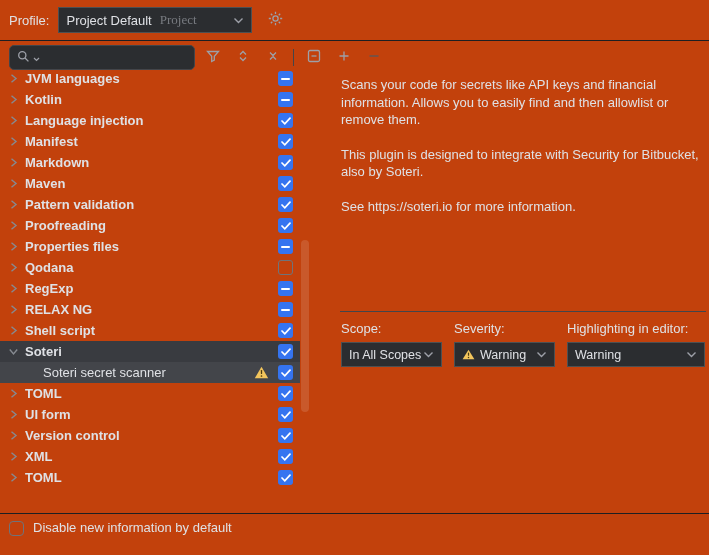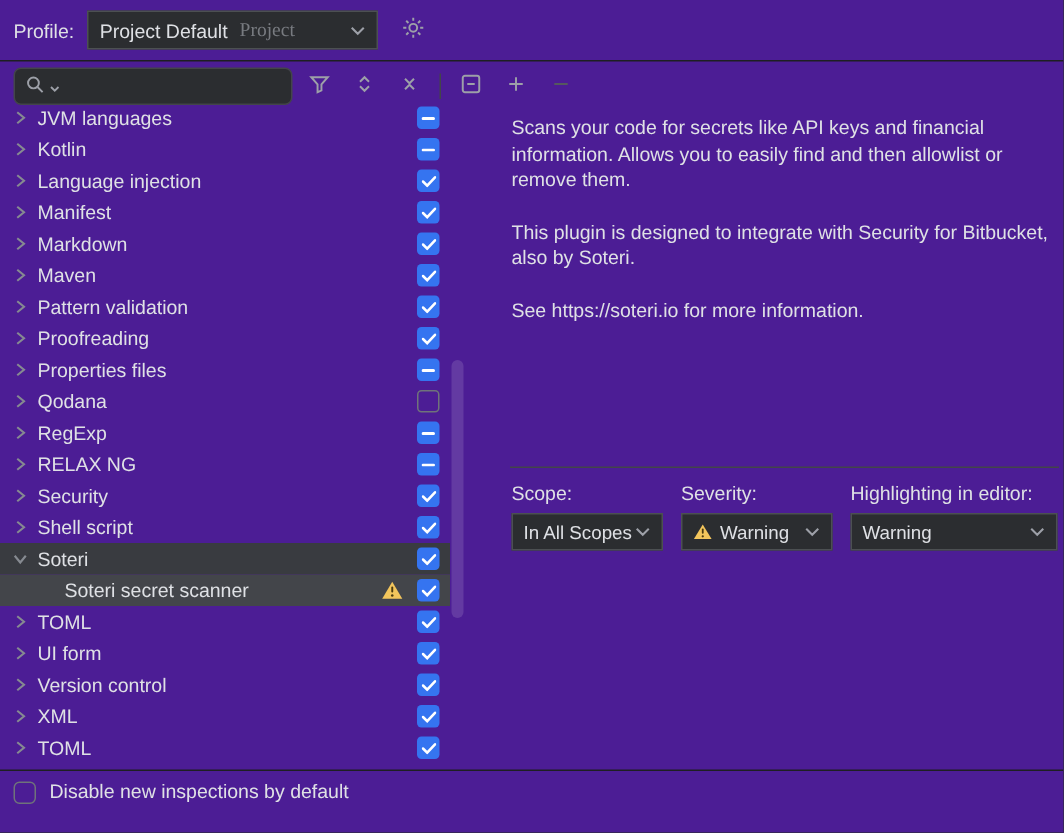--- a/index.html
+++ b/index.html
@@ -1,16 +1,16 @@
 <!DOCTYPE html>
 <html><head>
 <meta charset="utf-8">
 <style>
   html,body{margin:0;padding:0;background:#2b2d30;}
-  .app{position:relative;width:709px;height:555px;background:#4c1d95;overflow:hidden;
+  .app{position:relative;width:709px;height:555px;background:#c2410c;overflow:hidden;
        font-family:"Liberation Sans",sans-serif;font-size:13px;color:#dfe1e5;}
 
   
   .profile-bar{position:absolute;top:0;left:0;right:0;height:40px;display:flex;align-items:center;padding-left:9px;box-sizing:border-box;}
   .combo{display:flex;align-items:center;border:1px solid #4c5052;border-radius:0;padding:0 7px;
          box-sizing:border-box;background:#2b2d30;cursor:pointer;}
   .profile-combo{margin-left:9px;width:194px;height:26px;}
   .combo-scope{color:#787b80;margin-left:8px;font-family:Liberation Serif, serif;}
   .combo-chev{margin-left:auto;display:flex;align-items:center;}
   .icon-btn{margin-left:13px;background:none;border:none;padding:2px;display:flex;align-items:center;cursor:pointer;}
@@ -27,21 +27,21 @@
   .tb-sep{width:1px;height:17px;background:#43454a;margin:0 2px;}
 
   
   .tree{position:absolute;top:68px;left:0;width:300px;height:445px;overflow:hidden;}
   .tree-row{height:21px;display:flex;align-items:center;padding-left:7px;box-sizing:border-box;cursor:default;}
   .tree-row.highlighted{background:#393b40;}
   .tree-row.selected{background:#43454a;}
   .chev{width:13px;height:12px;display:flex;align-items:center;justify-content:center;flex:none;}
   .chev.open svg{transform:rotate(90deg);}
   .chev-spacer{width:31px;flex:none;}
-  .row-label{margin-left:5px;font-weight:400;white-space:nowrap;}
+  .row-label{margin-left:5px;font-weight:700;white-space:nowrap;}
   .tree-row.leaf .row-label{font-weight:400;}
   .row-warn{margin-left:auto;margin-right:9px;display:flex;align-items:center;}
   .cb{width:15px;height:15px;border-radius:3px;margin-left:auto;margin-right:7px;flex:none;
       display:flex;align-items:center;justify-content:center;box-sizing:border-box;}
   .tree-row.has-warn .cb{margin-left:0;}
   .cb.checked,.cb.indeterminate{background:#3574f0;}
   .cb.unchecked{border:1px solid #6f737a;background:transparent;}
   .scroll-thumb{position:absolute;left:301px;top:240px;width:8px;height:172px;border-radius:4px;
                 background:rgba(255,255,255,.13);cursor:pointer;}
 
@@ -303,33 +303,20 @@
             <rect width="9" height="2" rx="1" fill="#ffffff"></rect>
           </svg>
         </span>
       </div>
       <div class="tree-row">
         <span class="chev">
           <svg width="11" height="11" viewBox="0 0 11 11" fill="none" stroke="#868a91" stroke-width="1.4">
             <path d="M3.5 1.8 8 5.5 3.5 9.2"></path>
           </svg>
         </span>
-        <span class="row-label">Security</span>
-        <span class="cb checked">
-          <svg width="10" height="8" viewBox="0 0 10 8" fill="none" stroke="#ffffff" stroke-width="1.7" stroke-linecap="round">
-            <path d="M1 4 3.8 6.8 9 1.2"></path>
-          </svg>
-        </span>
-      </div>
-      <div class="tree-row">
-        <span class="chev">
-          <svg width="11" height="11" viewBox="0 0 11 11" fill="none" stroke="#868a91" stroke-width="1.4">
-            <path d="M3.5 1.8 8 5.5 3.5 9.2"></path>
-          </svg>
-        </span>
         <span class="row-label">Shell script</span>
         <span class="cb checked">
           <svg width="10" height="8" viewBox="0 0 10 8" fill="none" stroke="#ffffff" stroke-width="1.7" stroke-linecap="round">
             <path d="M1 4 3.8 6.8 9 1.2"></path>
           </svg>
         </span>
       </div>
       <div class="tree-row highlighted">
         <span class="chev open">
           <svg width="11" height="11" viewBox="0 0 11 11" fill="none" stroke="#868a91" stroke-width="1.4">
@@ -472,16 +459,16 @@
           <svg width="11" height="7" viewBox="0 0 11 7" fill="none" stroke="#9da0a8" stroke-width="1.4">
               <path d="M1.5 1.5 5.5 5.5 9.5 1.5"></path>
             </svg>
         </span>
       </div>
     </div>
   </div>
 
   <div class="footer">
     <span class="footer-cb"></span>
-    <span>Disable new inspections by default</span>
+    <span>Disable new information by default</span>
   </div>
 
 </div>
 
 </body></html>

